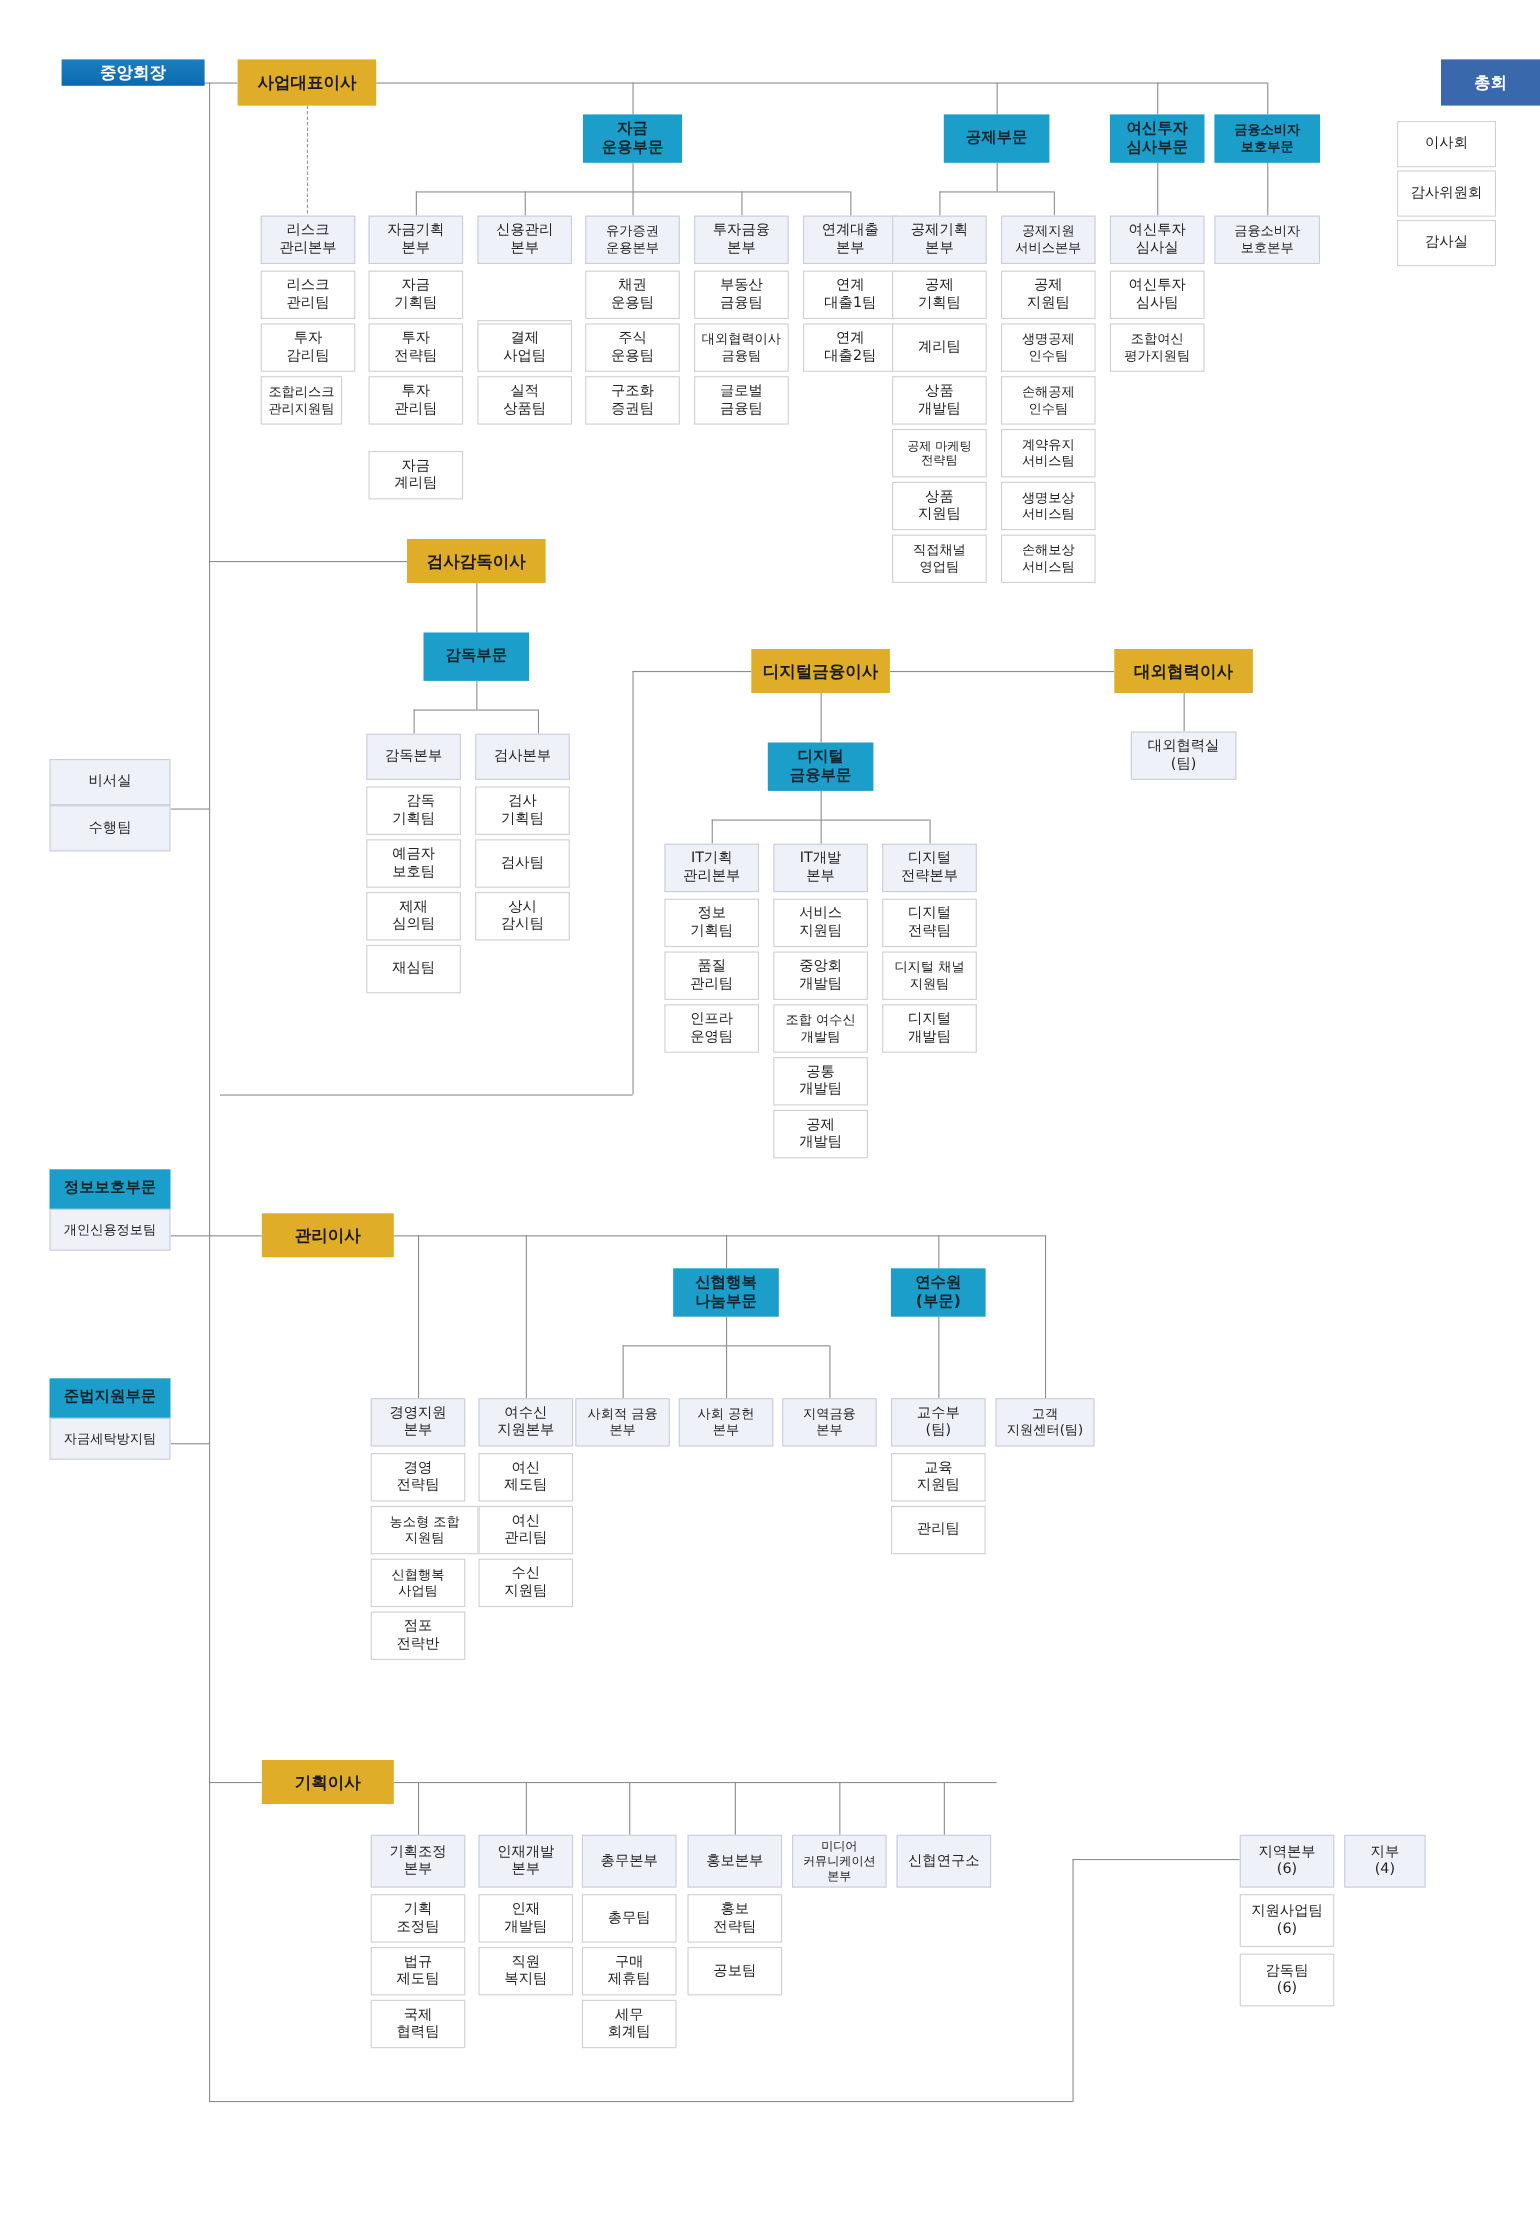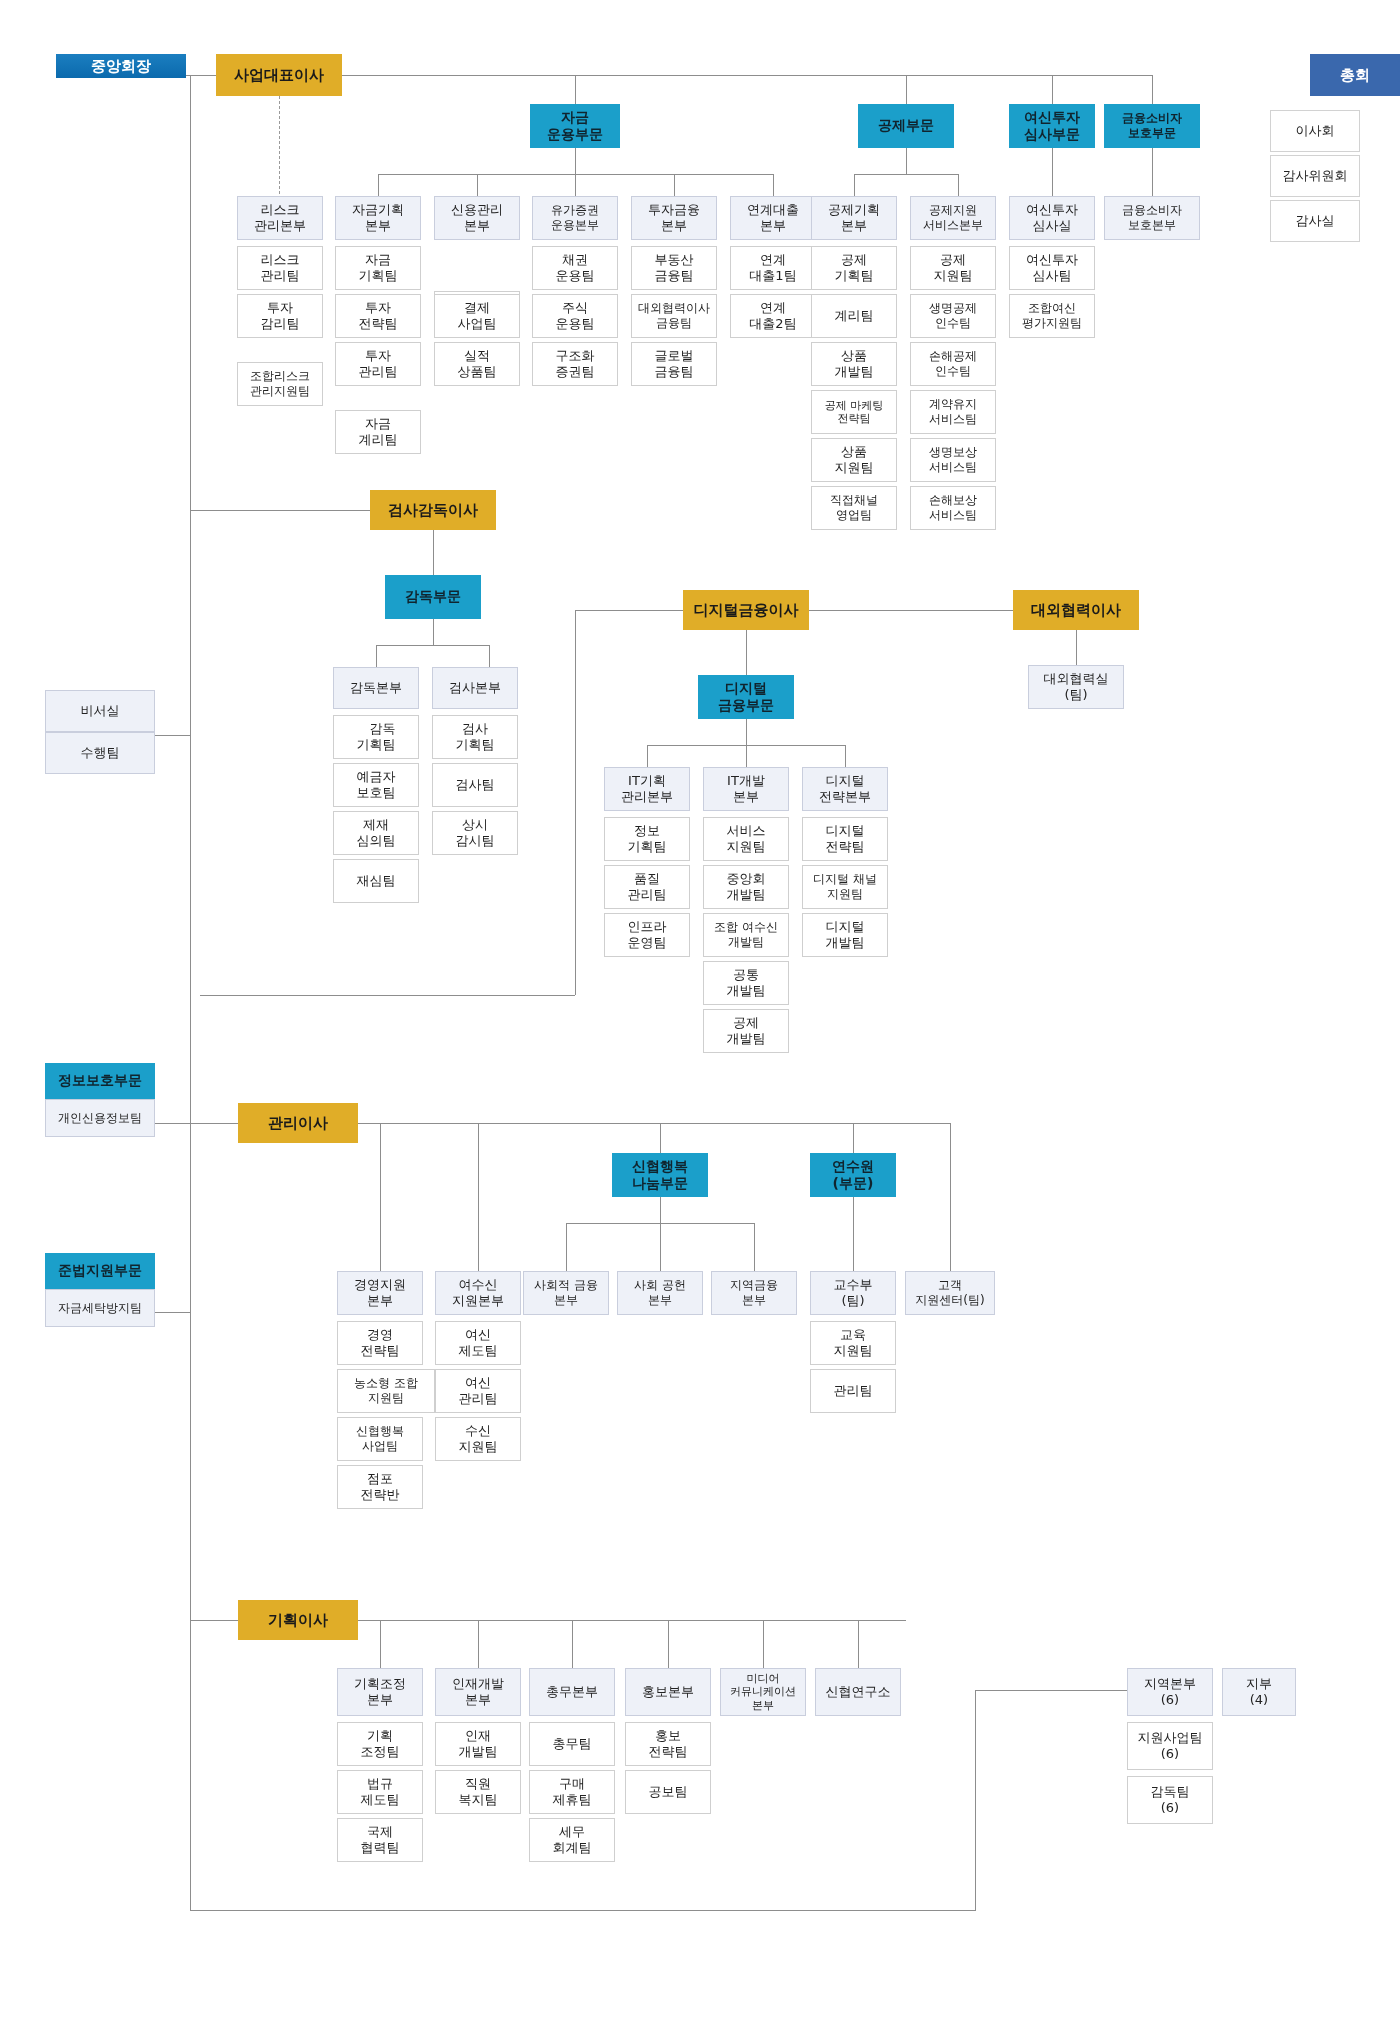--- a/index.html
+++ b/index.html
@@ -163,21 +163,21 @@
   <div class="ln lnv" style="left:575px;top:174px;height:22px;"></div>
   <div class="ln lnv" style="left:674px;top:174px;height:22px;"></div>
   <div class="ln lnv" style="left:773px;top:174px;height:22px;"></div>
 
   <div class="node n-hq" style="left:237px;top:196px;width:86px;height:44px;">리스크
 관리본부</div>
   <div class="node n-team" style="left:237px;top:246px;width:86px;height:44px;">리스크
 관리팀</div>
   <div class="node n-team" style="left:237px;top:294px;width:86px;height:44px;">투자
 감리팀</div>
-  <div class="node n-team n-sm" style="left:237px;top:342px;width:86px;height:44px;margin-top:20px;">조합리스크
+  <div class="node n-team n-sm" style="left:237px;top:342px;width:74px;height:44px;">조합리스크
 관리지원팀</div>
 
   <div class="node n-hq" style="left:335px;top:196px;width:86px;height:44px;">자금기획
 본부</div>
   <div class="node n-team" style="left:335px;top:246px;width:86px;height:44px;">자금
 기획팀</div>
   <div class="node n-team" style="left:335px;top:294px;width:86px;height:44px;">투자
 전략팀</div>
   <div class="node n-team" style="left:335px;top:342px;width:86px;height:44px;">투자
 관리팀</div>

